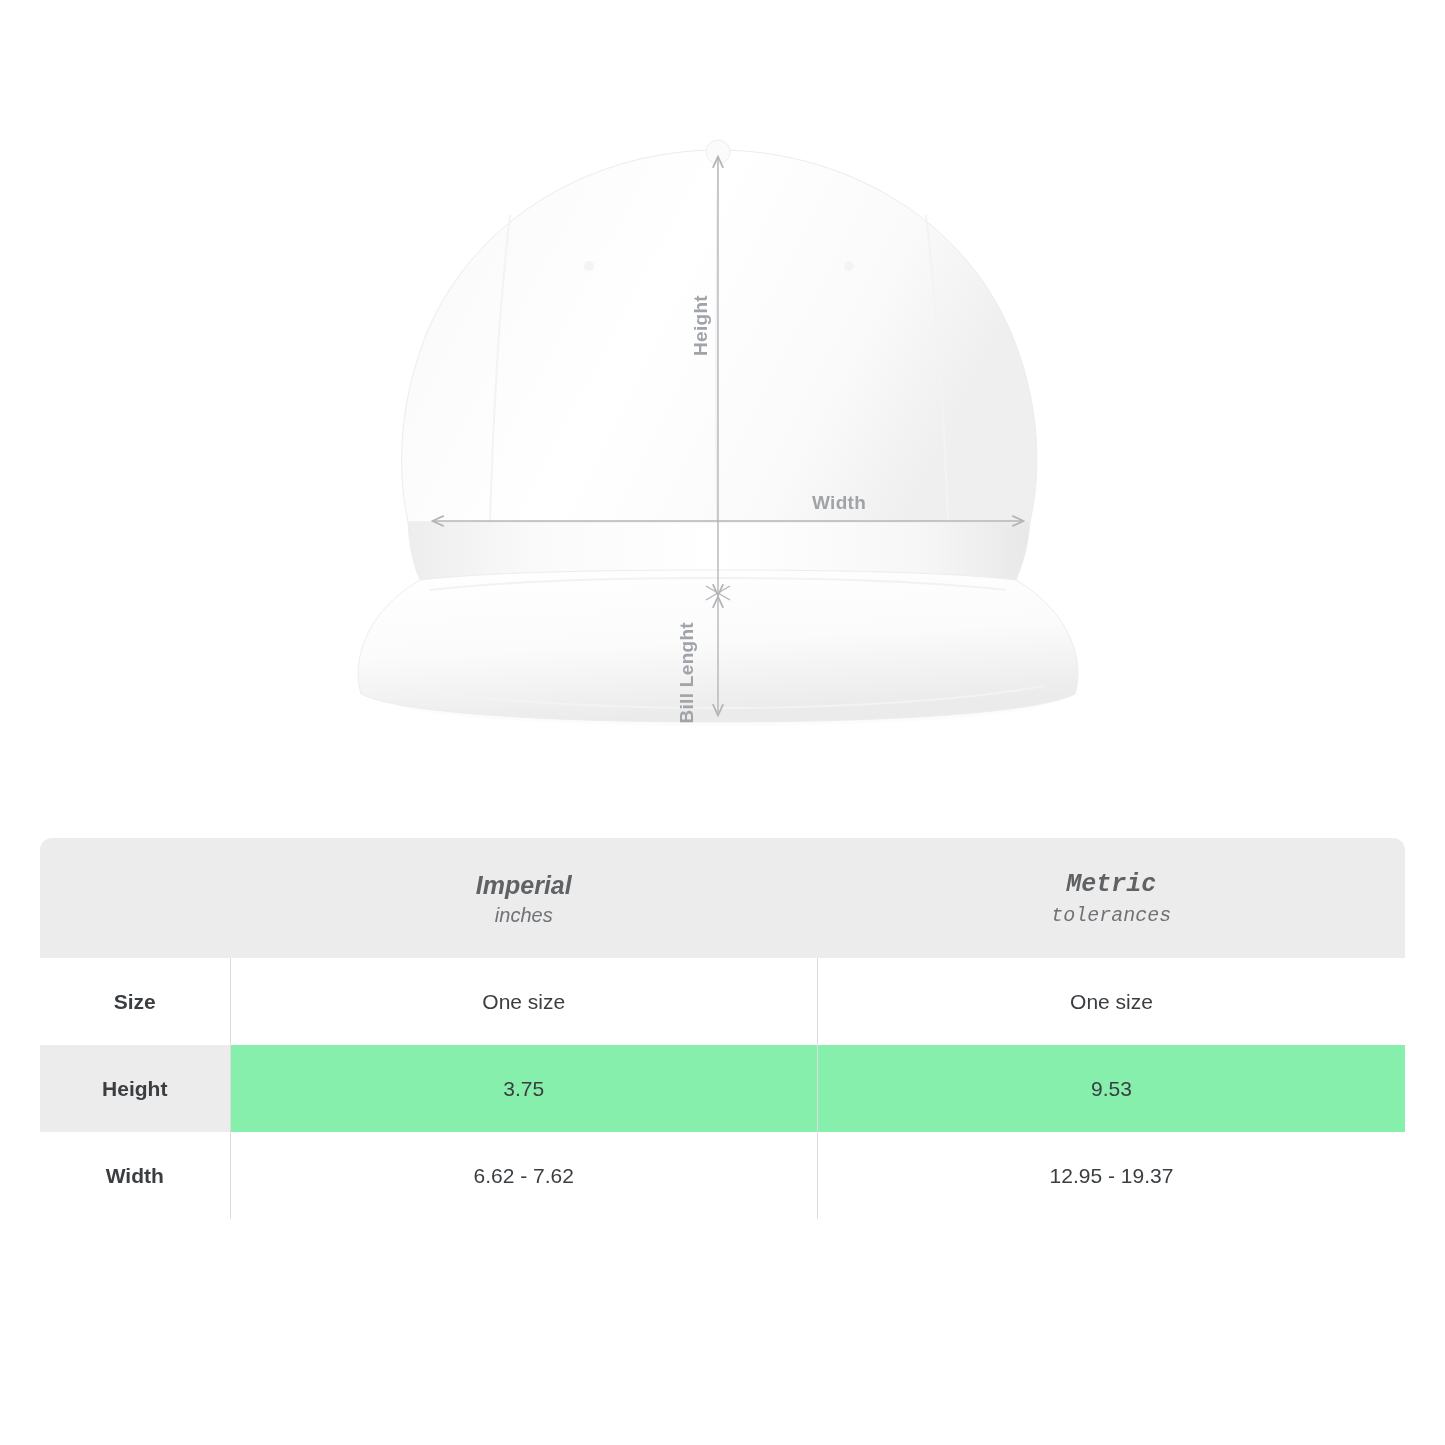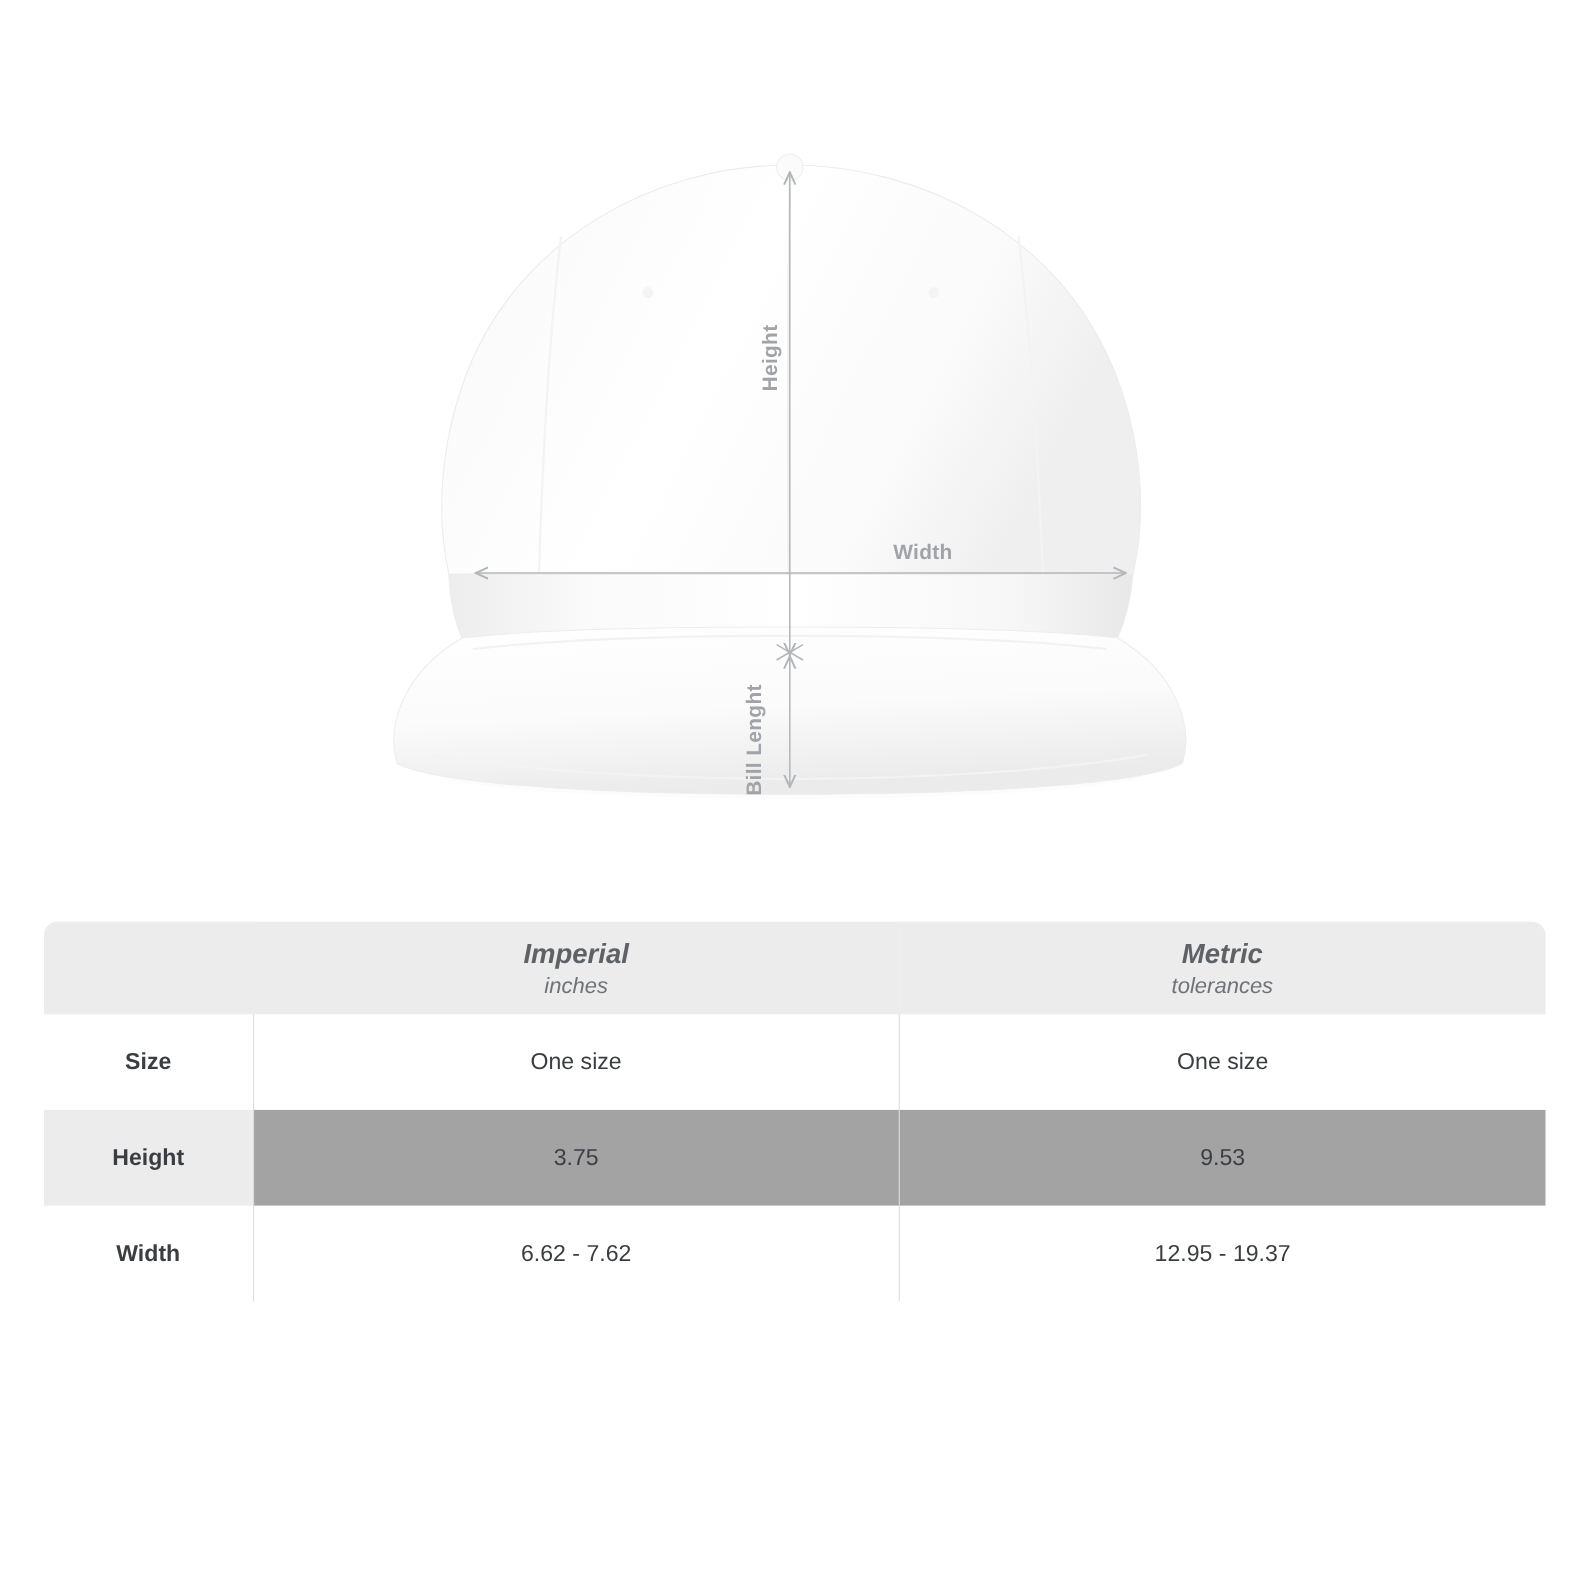--- a/index.html
+++ b/index.html
@@ -92,31 +92,32 @@
     width: 100%;
     border-collapse: collapse;
     table-layout: fixed;
   }
   table.size-table col.c1 { width: 190px; }
   table.size-table col.c2 { width: auto; }
   table.size-table col.c3 { width: auto; }
 
   .size-table thead th {
     background: #ececec;
-    height: 84px;
+    height: 120px;
     vertical-align: middle;
     font-weight: normal;
     border: none;
   }
   .size-table thead th.corner {
     border-top-left-radius: 12px;
     border-bottom-left-radius: 0;
   }
   .size-table thead th.last {
     border-top-right-radius: 12px;
+    font-family: Liberation Mono, monospace;
   }
   .unit-name {
     font-size: 25px;
     font-style: italic;
     font-weight: bold;
     color: #5f6265;
     display: block;
     line-height: 1.2;
   }
   .unit-sub {
@@ -136,21 +137,21 @@
     border-right: 1px solid #dcdcdc;
     vertical-align: middle;
   }
   .size-table tbody td.rowhead {
     font-weight: bold;
     color: #3b3e41;
     border-left: none;
     border-right: none;
   }
   .size-table tbody tr.alt td {
-    background: #a3a3a3;
+    background: #86efac;
   }
   .size-table tbody tr.alt td.rowhead {
     background: #ececec;
   }
   .size-table tbody tr:last-child td:first-child {
     border-bottom-left-radius: 12px;
   }
   .size-table tbody tr:last-child td:last-child {
     border-bottom-right-radius: 12px;
   }

